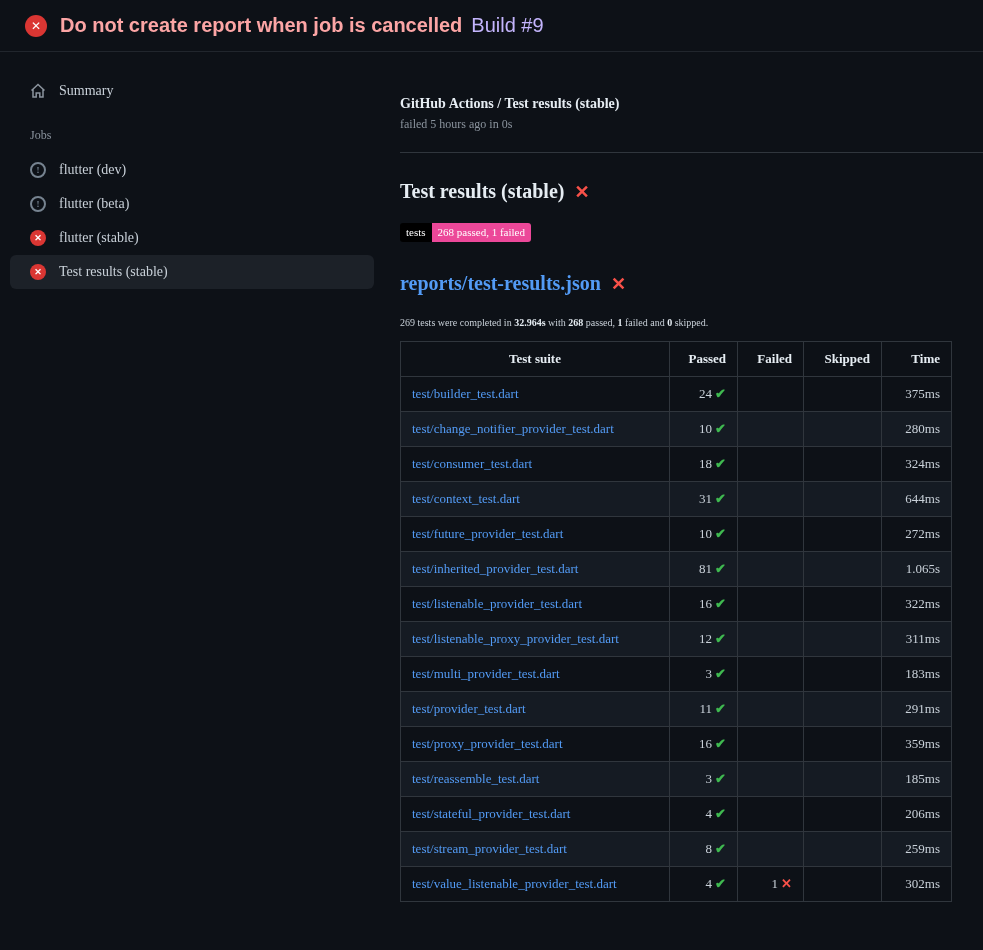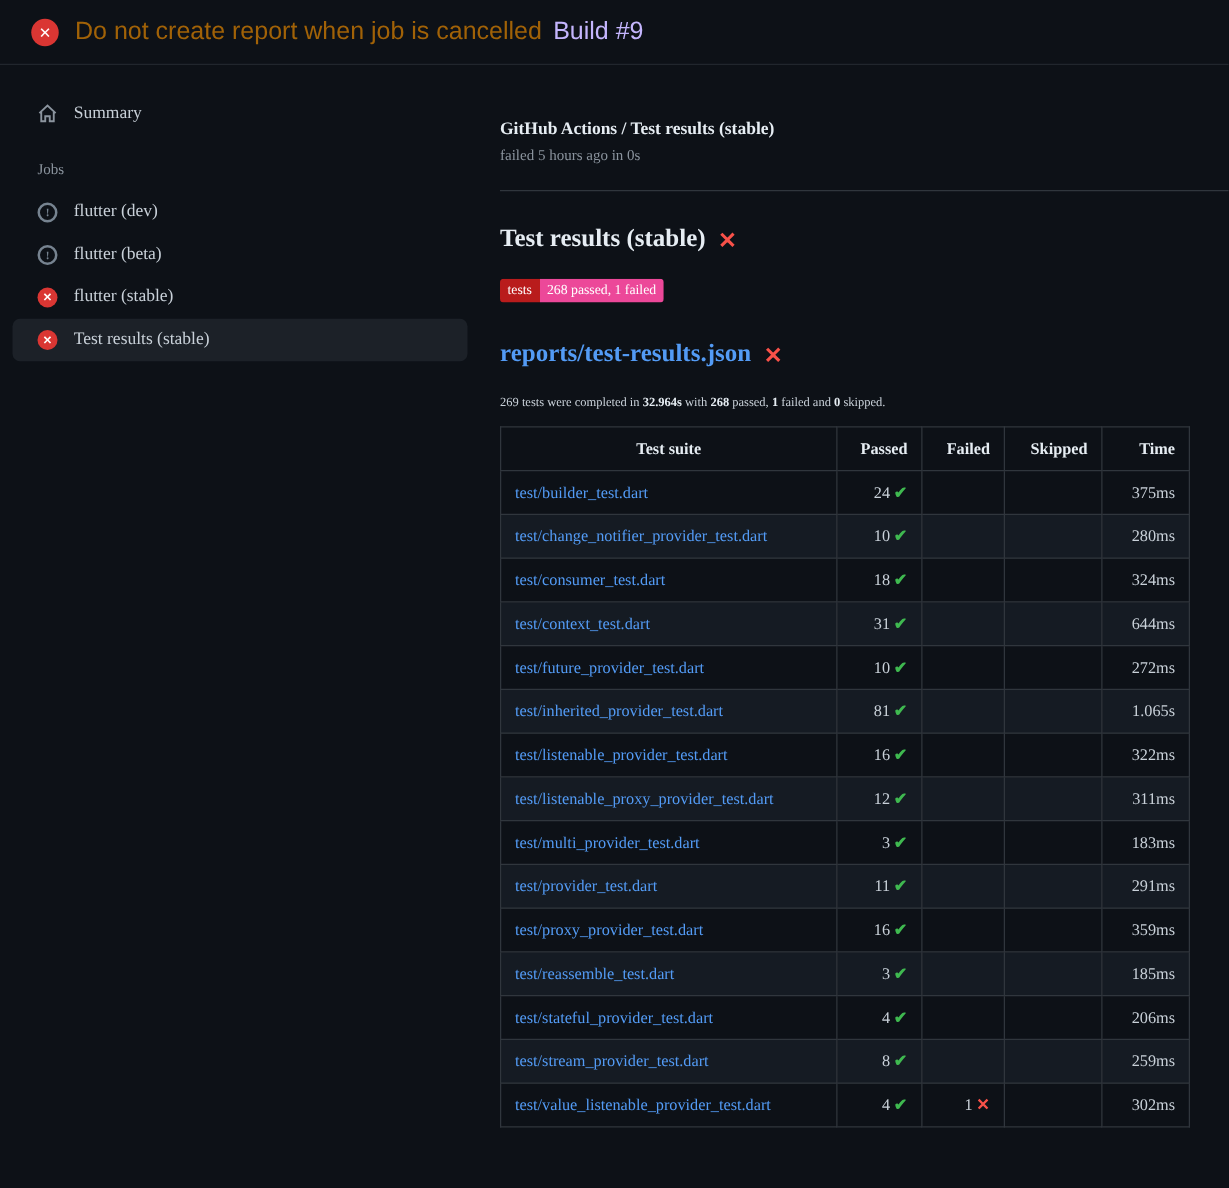--- a/index.html
+++ b/index.html
@@ -15,21 +15,21 @@
     display: flex; align-items: center; gap: 13px;
     padding: 14px 25px; border-bottom: 1px solid #21262d;
   }
   .fail-circle {
     width: 22px; height: 22px; border-radius: 50%;
     background: #da3633; color: #ffffff;
     display: inline-flex; align-items: center; justify-content: center;
     font-size: 12px; font-weight: bold; flex: 0 0 auto;
   }
   .fail-circle.small { width: 16px; height: 16px; font-size: 9px; }
-  .topbar h1 { font-size: 20px; font-weight: 400; color: #a16207; white-space: nowrap; }
+  .topbar h1 { font-size: 20px; font-weight: 700; color: #fca5a5; white-space: nowrap; }
   .topbar .build { font-size: 20px; color: #c4b5fd; font-weight: 400; margin-left: -4px; }
   
   .layout { display: flex; align-items: flex-start; height: 894px; font-family: Liberation Serif, serif; }
   
   .sidebar { width: 384px; flex: 0 0 384px; padding: 22px 10px 10px 10px; }
   .side-item {
     display: flex; align-items: center; gap: 13px;
     padding: 9px 20px; border-radius: 6px; cursor: pointer;
     color: #c9d1d9; font-size: 14px;
   }
@@ -45,21 +45,21 @@
   
   .main { flex: 1 1 auto; padding: 44px 31px 10px 16px; min-width: 0; position: relative; }
   .breadcrumb { font-size: 14px; font-weight: 700; color: #e6edf3; }
   .status-line { font-size: 12px; color: #8b949e; margin-top: 5px; }
   .rule { border: none; border-top: 1px solid #30363d; margin: 20px -31px 0 0; }
   .section-head { margin-top: 27px; display: flex; align-items: center; gap: 10px; }
   .section-head h2 { font-size: 20px; font-weight: 700; color: #e6edf3; }
   .x-mark { color: #f85149; font-size: 18px; font-weight: 700; }
   
   .badge { display: inline-flex; margin-top: 20px; font-size: 11px; border-radius: 3px; overflow: hidden; line-height: 1; }
-  .badge .lbl { background: #b91c1c; color: #ffffff; padding: 4px 6px; }
+  .badge .lbl { background: #000000; color: #ffffff; padding: 4px 6px; }
   .badge .val { background: #ec4899; color: #ffffff; padding: 4px 6px; }
   .report-head { margin-top: 30px; display: flex; align-items: center; gap: 10px; }
   .report-head a { font-size: 20px; font-weight: 700; color: #539bf5; text-decoration: none; }
   .summary-line { margin-top: 22px; font-size: 10px; color: #c9d1d9; }
   .summary-line b { color: #e6edf3; font-weight: 700; }
   
   table { border-collapse: collapse; width: 100%; margin-top: 13px; table-layout: fixed; }
   th, td { border: 1px solid #30363d; padding: 8px 11px; font-size: 13px; line-height: 18px; }
   th { text-align: center; color: #e6edf3; font-weight: 700; }
   col.c-suite { width: auto; }

